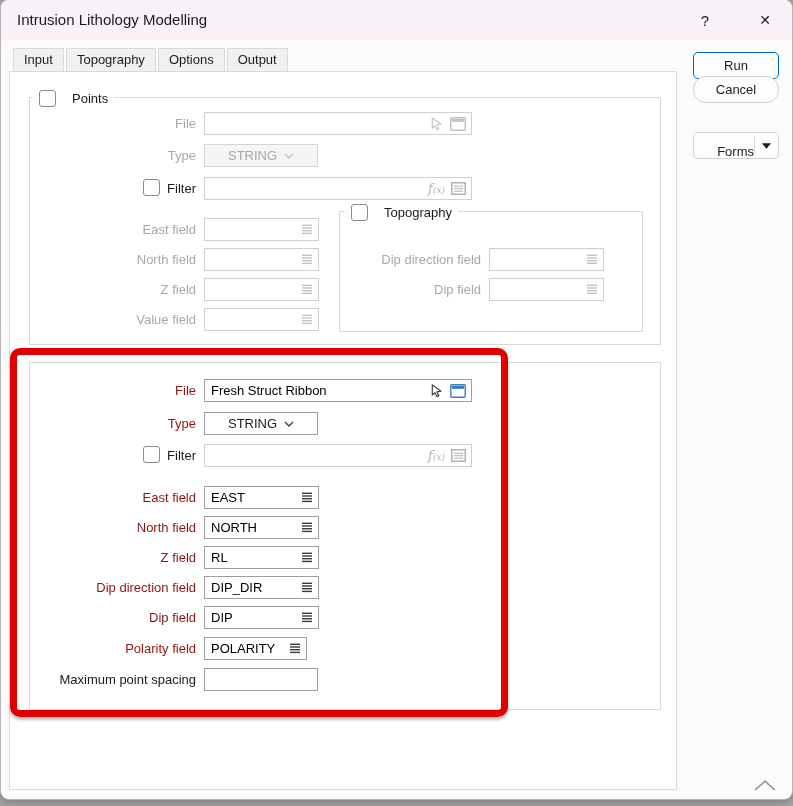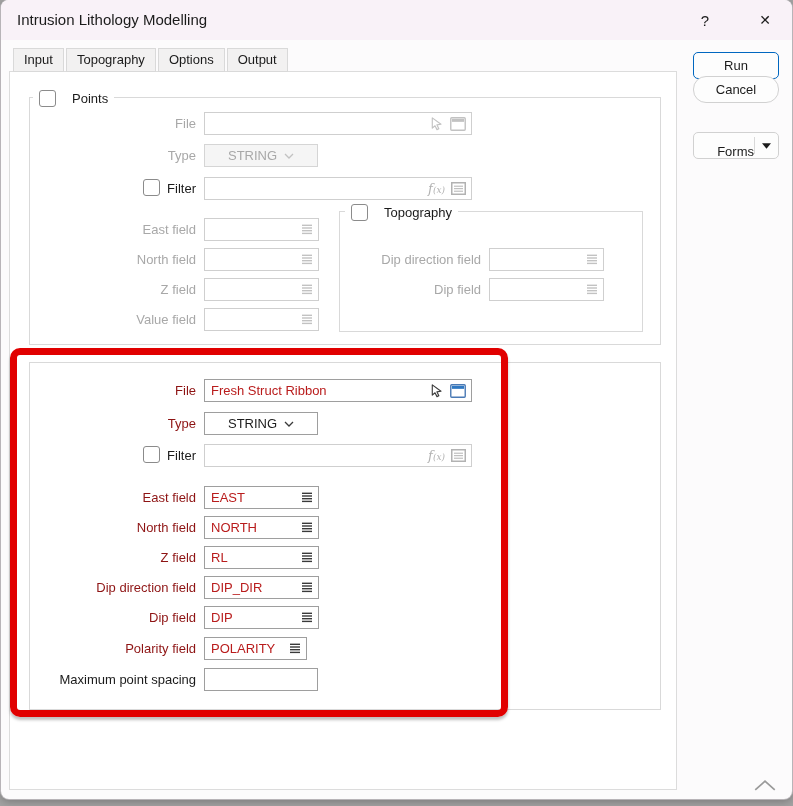--- a/index.html
+++ b/index.html
@@ -35,21 +35,21 @@
   .cb.checked{border:none;background:#0b62c4;display:flex;align-items:center;justify-content:center;}
   .cb.abs{position:absolute;z-index:2;}
   .lbl{position:absolute;height:23px;line-height:23px;font-size:13px;text-align:right;z-index:2;}
   .lbl.dis{color:#a8a8a8;}
   .lbl.red{color:#8e1414;}
   .lbl.blk{color:#1b1b1b;}
   .tb{position:absolute;box-sizing:border-box;height:23px;border:1px solid #9e9e9e;background:#fff;
     display:flex;align-items:center;padding:0 5px 0 6px;gap:6px;z-index:2;}
   .tb.dis{border-color:#cfcfcf;}
   .tb input{flex:1;min-width:0;border:none;outline:none;background:transparent;padding:0;height:100%;
-    font-family:"Liberation Sans",sans-serif;font-size:13px;color:#b91c1c;}
+    font-family:"Liberation Sans",sans-serif;font-size:13px;color:#000000;}
   .dd{position:absolute;box-sizing:border-box;height:23px;border:1px solid #9e9e9e;background:#fff;
     display:flex;align-items:center;padding:0 23px;z-index:2;font-size:13px;color:#1b1b1b;}
   .dd.dis{border-color:#d5d5d5;background:#f5f5f5;color:#a8a8a8;}
   .dd .val{flex:1;}
   .ic{display:flex;align-items:center;flex:none;color:#3a3a3a;}
   .ic.dim{color:#c2c2c2;}
   .ic.grey{color:#b2b2b2;}
   .ic.blue{color:#2f78c2;}
   .fx{font-family:"DejaVu Serif",serif;font-style:italic;font-size:13px;color:#b2b2b2;flex:none;}
   .fx .sub{font-size:9px;}

